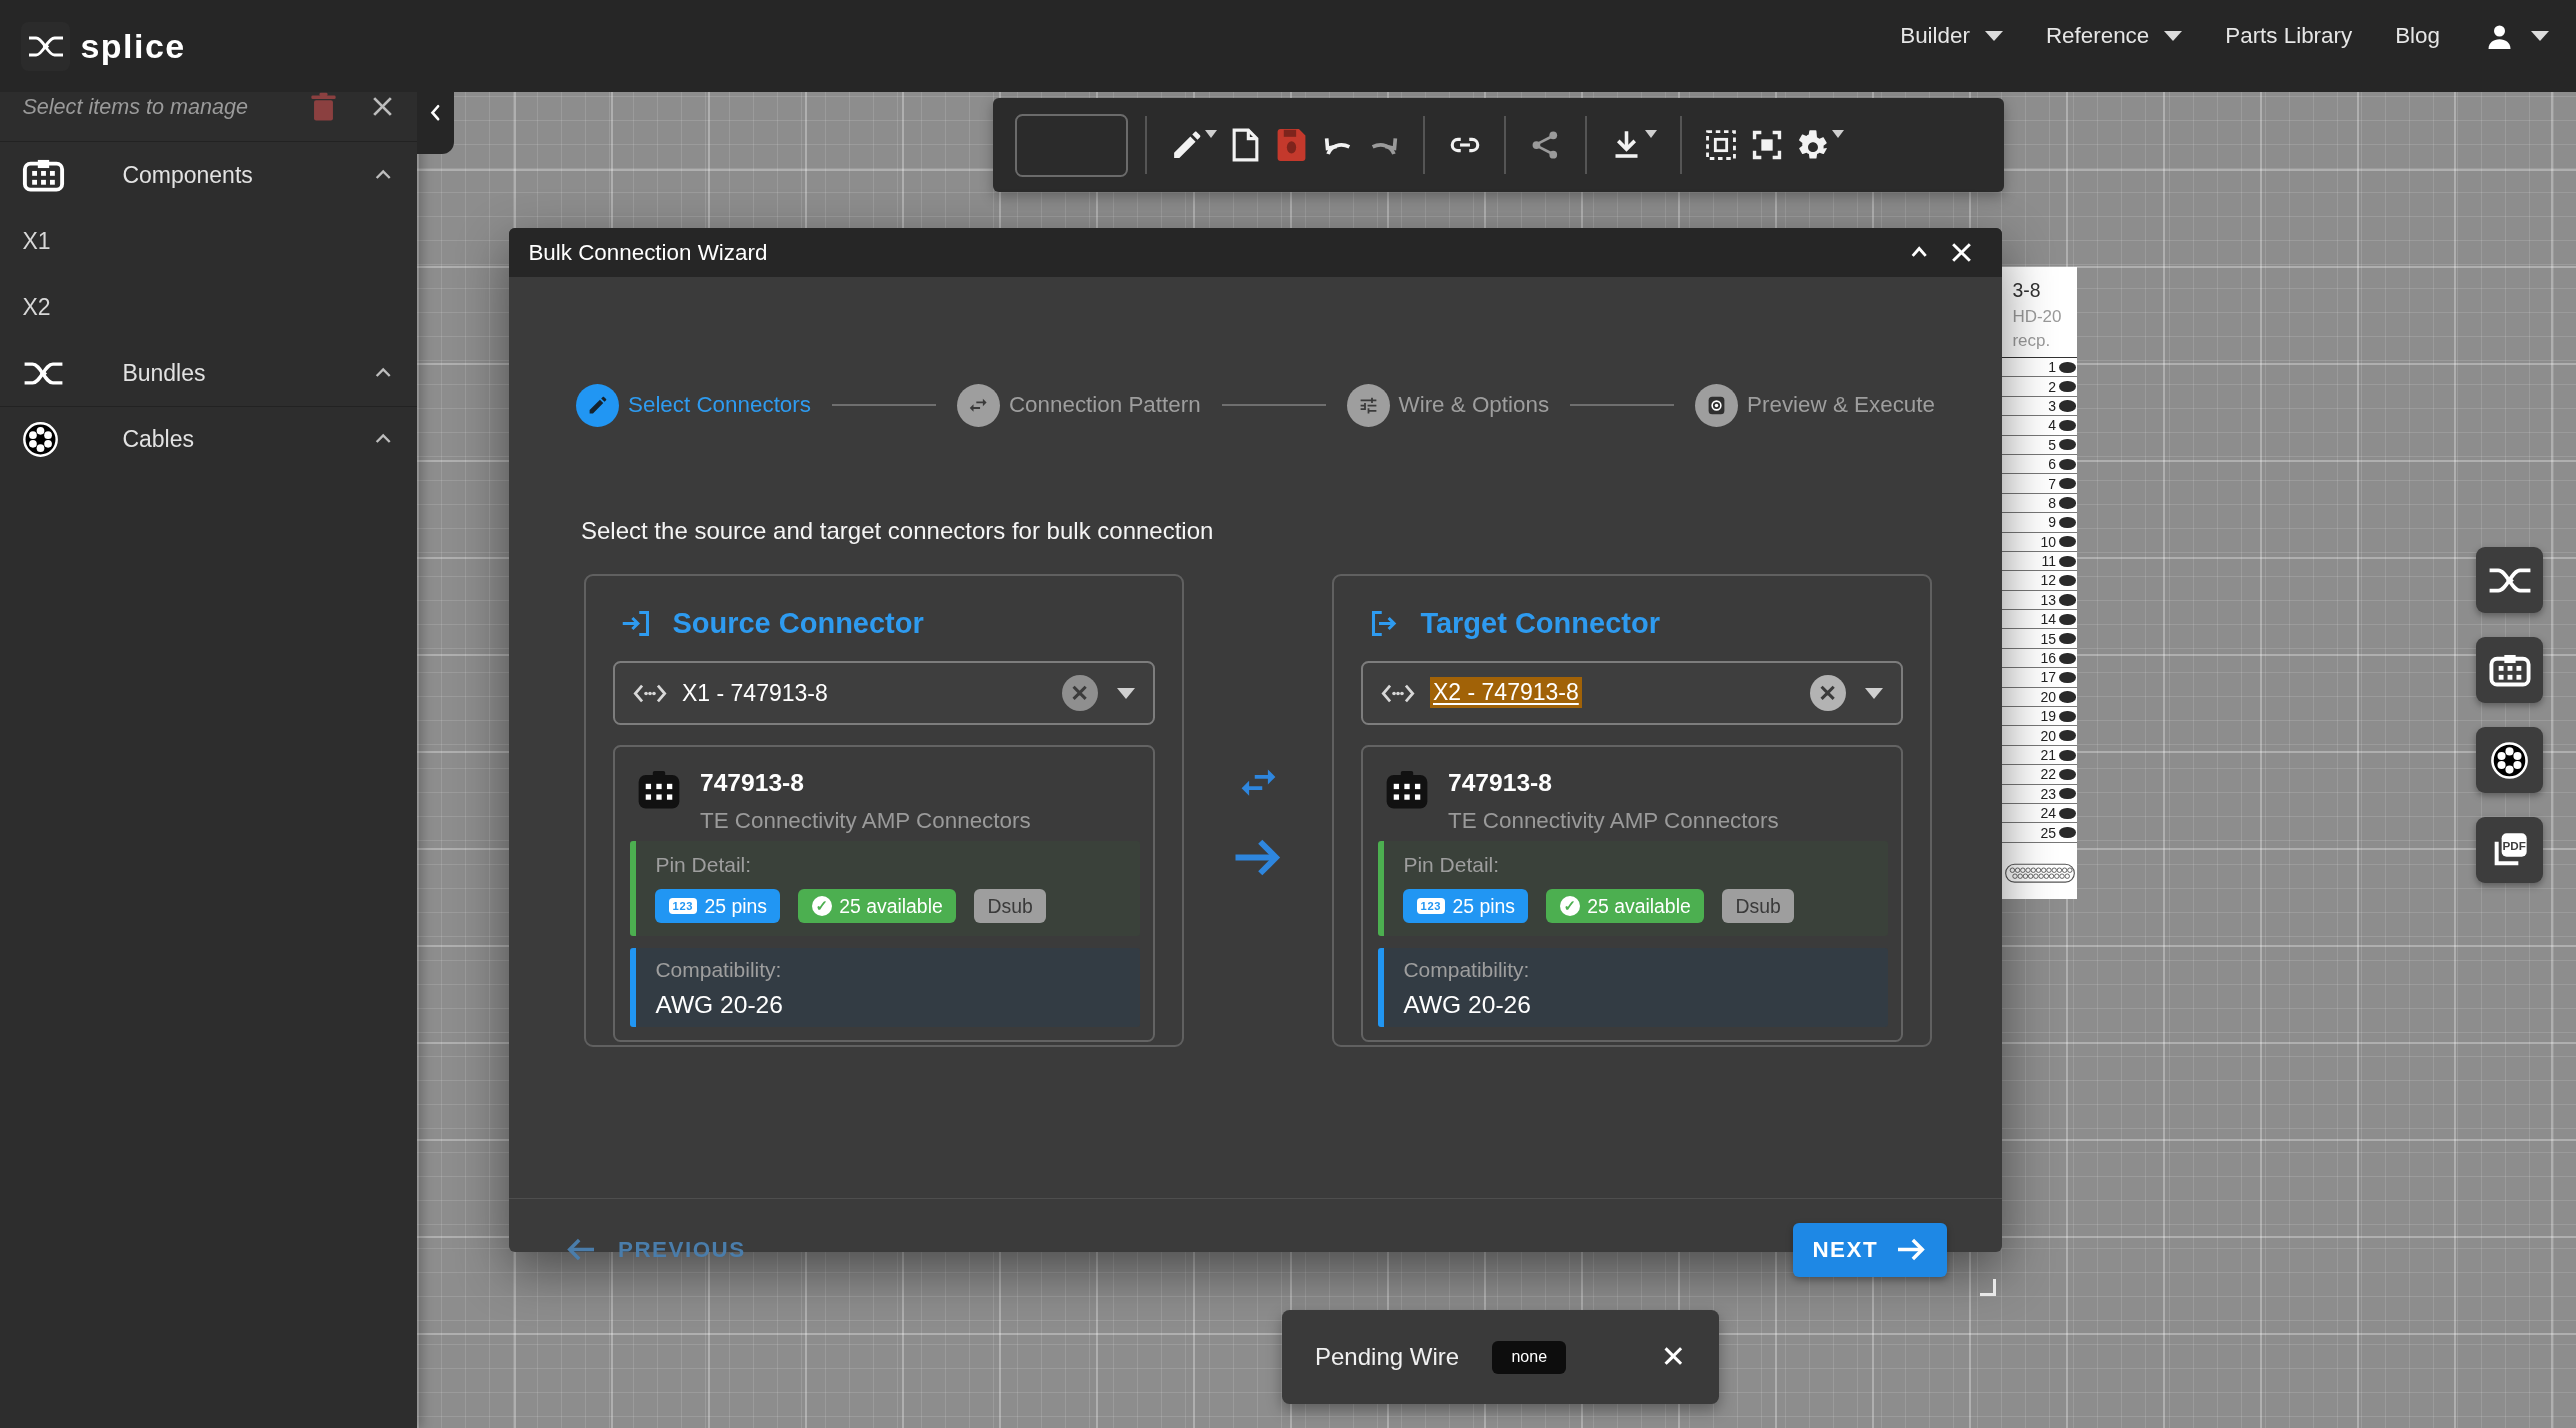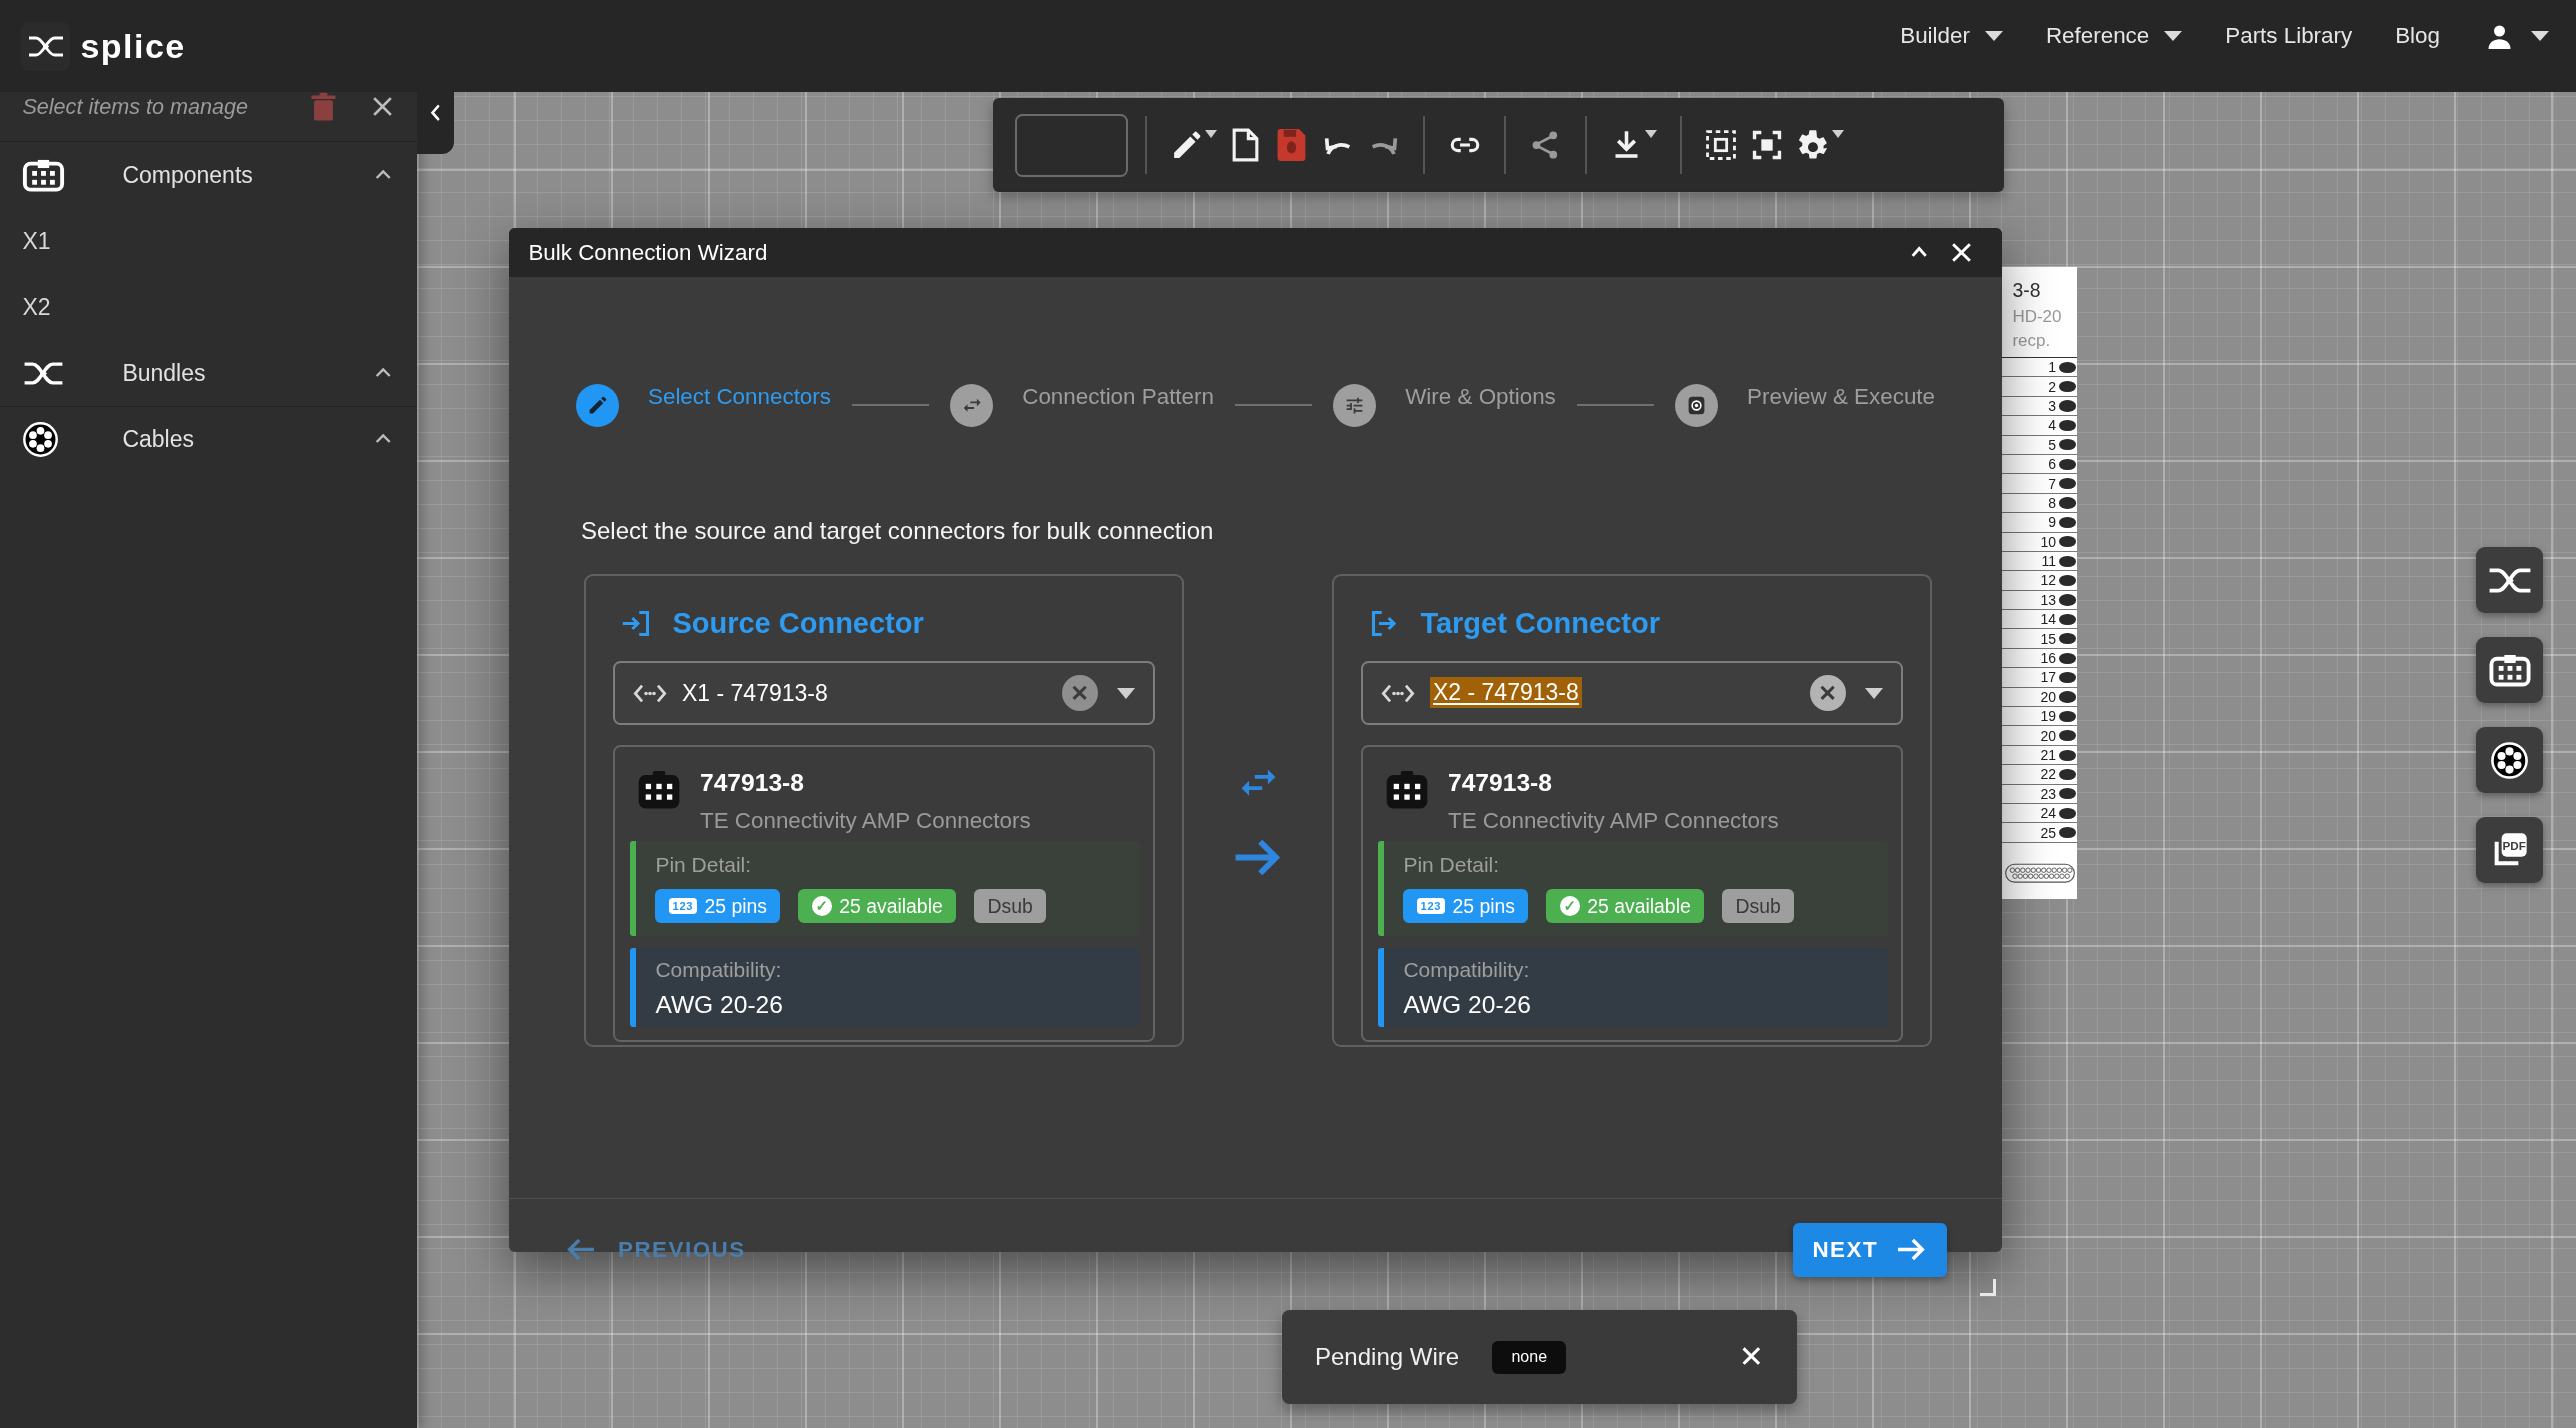--- a/index.html
+++ b/index.html
@@ -73,21 +73,21 @@
   
   .dialog { position:absolute; left:509px; top:228px; width:1493px; height:1024px; z-index:30;
     border-radius:6px; box-shadow:0 18px 52px rgba(0,0,0,.45); background:#3b3b3b; }
   .dlg-titlebar { height:49px; background:#262626; border-radius:6px 6px 0 0; display:flex; align-items:center; padding:0 19.4px; }
   .dlg-title { color:#fff; font-size:22.4px; flex:1; }
   .dlg-tb-btn { width:42px; height:42px; display:flex; align-items:center; justify-content:center; cursor:pointer; }
   .dlg-body { position:relative; height:922px; border-bottom:1.5px solid #4e4e4e; }
 
   
   .steps { position:absolute; left:67px; right:67px; top:98px; height:60px; display:flex; align-items:center; }
-  .step { display:flex; align-items:flex-start; gap:29px; }
+  .step { display:flex; align-items:center; gap:9px; }
   .step-circle { width:43px; height:43px; border-radius:50%; display:flex; align-items:center; justify-content:center; }
   .step.active .step-circle { background:#2196f3; }
   .step .step-circle { background:#9e9e9e; }
   .step-label { font-size:22.4px; color:#9e9e9e; white-space:nowrap; }
   .step.active .step-label { color:#2e9bf0; }
   .step-line { flex:1; height:2.2px; background:#6f6f6f; margin:0 21px; }
 
   .instruction { position:absolute; left:72px; top:240px; color:#f5f5f5; font-size:24px; }
 
   
@@ -132,21 +132,21 @@
   .dlg-footer { height:101px; display:flex; align-items:center; padding:0 55px; position:relative; }
   .prev-btn { display:flex; align-items:center; gap:21px; color:#4a7dab; font-size:22.4px; font-weight:bold;
     letter-spacing:1.5px; cursor:pointer; }
   .next-btn { margin-left:auto; width:154px; height:54px; background:#1e88e5; border-radius:6px; display:flex;
     align-items:center; justify-content:center; gap:16.4px; color:#fff; font-size:22.4px; font-weight:bold;
     letter-spacing:1.5px; cursor:pointer; box-shadow:0 3px 7.5px rgba(0,0,0,.3); }
   .resize-corner { position:absolute; right:6px; bottom:4.5px; width:16.4px; height:16.4px;
     border-right:3px solid #e8e8e8; border-bottom:3px solid #e8e8e8; }
 
   
-  .toast { position:absolute; left:1282px; top:1310px; width:515px; height:94px; background:#3a3a3a; border-radius:7.5px;
+  .toast { position:absolute; left:1282px; top:1310px; width:437px; height:94px; background:#3a3a3a; border-radius:7.5px;
     z-index:40; display:flex; align-items:center; padding:0 33px; box-shadow:0 6px 15px rgba(0,0,0,.35); }
   .toast-label { color:#f0f0f0; font-size:24px; }
   .toast-pill { background:#0d0d0d; color:#fff; font-size:16px; border-radius:6px; padding:7.5px 19.4px; margin-left:33px; }
   .toast-close { margin-left:auto; color:#fff; font-size:30px; cursor:pointer; line-height:1; }
 </style>
 </head>
 <body>
 
 <div class="canvas"></div>
 

